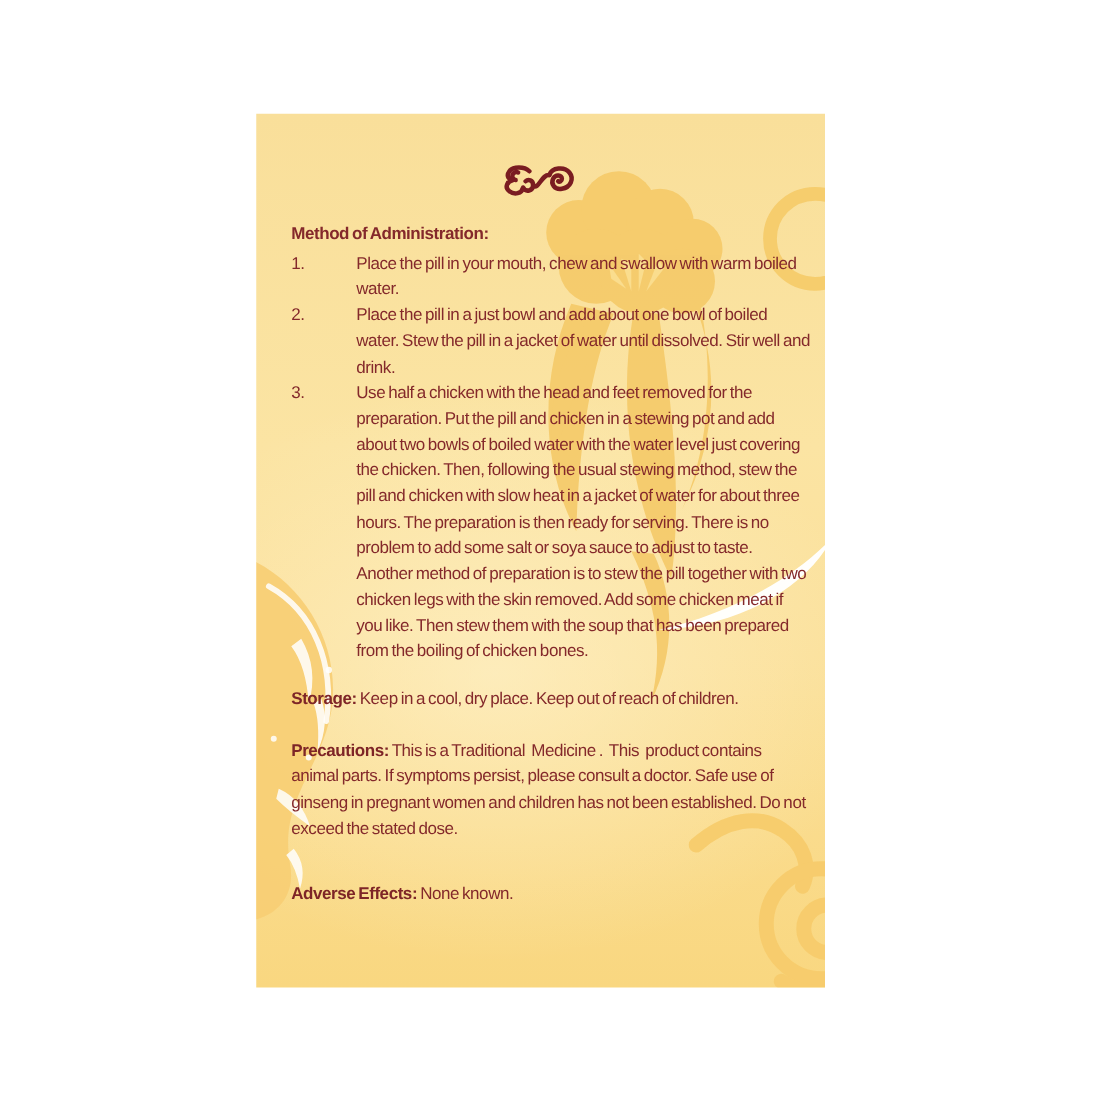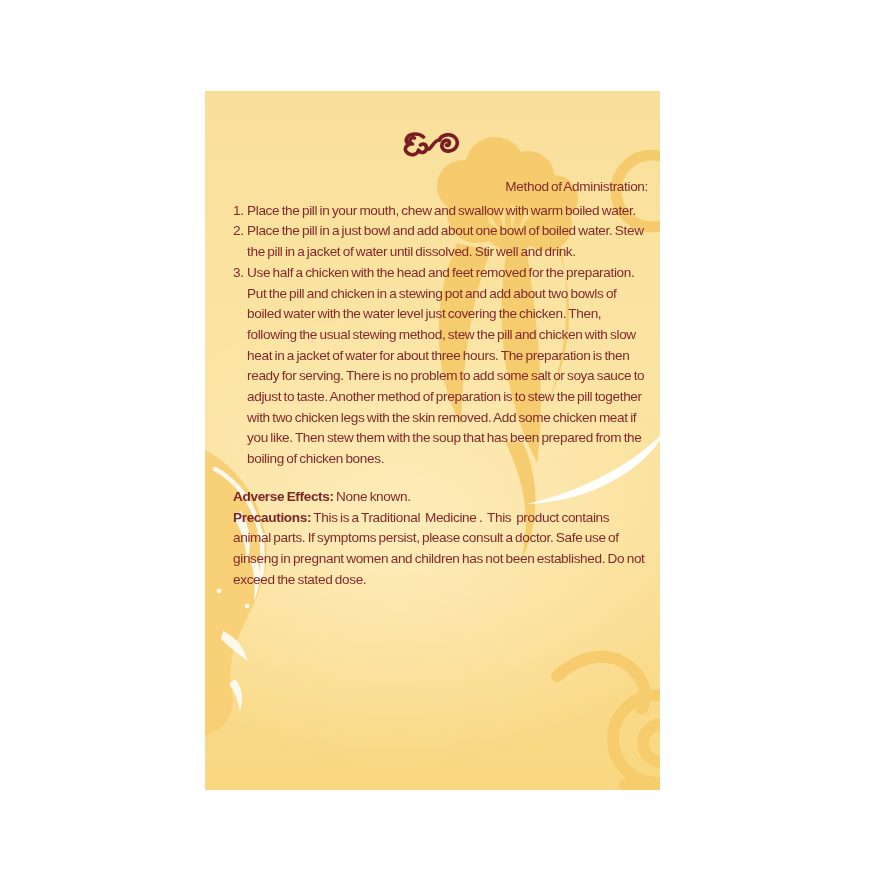--- a/index.html
+++ b/index.html
@@ -17,24 +17,24 @@
   .deco{position:absolute;left:0;top:0;width:455px;height:699px;pointer-events:none;}
   .ornament{position:absolute;left:50%;top:40px;width:67px;height:27px;transform:translateX(-50%);}
   .content{
     position:absolute;left:0;top:0;right:0;
     padding:86px 12px 0 28px;
     color:#84292B;
     font-size:13.6px;line-height:20.7px;
     letter-spacing:-0.35px;word-spacing:-1px;
   }
   .content b{font-weight:bold;color:#7E2527;}
-  .m-head{font-weight:normal;margin:0 0 3px 0;text-align:right;}
+  .m-head{font-weight:bold;margin:0 0 3px 0;}
   .li{display:flex;}
   .li .num{flex:none;width:14px;}
-  .li .txt{flex:1;}
+  .li .txt{flex:1;margin-left:38px;}
   .method{margin:0 0 17px 0;}
   .sec{margin:0;}
   .sec .sec-text{white-space:pre-wrap;}
   .sec-storage{margin-bottom:21px;}
   .sec-contraindication{margin-bottom:20px;}
   .sec-precautions{margin-bottom:32px;}
 </style>
 </head>
 <body>
 
@@ -111,20 +111,21 @@
       <div class="li">
         <span class="num">2.</span>
         <span class="txt">Place the pill in a just bowl and add about one bowl of boiled water. Stew the pill in a jacket of water until dissolved. Stir well and drink.</span>
       </div>
       <div class="li">
         <span class="num">3.</span>
         <span class="txt">Use half a chicken with the head and feet removed for the preparation. Put the pill and chicken in a stewing pot and add about two bowls of boiled water with the water level just covering the chicken. Then, following the usual stewing method, stew the pill and chicken with slow heat in a jacket of water for about three hours. The preparation is then ready for serving. There is no problem to add some salt or soya sauce to adjust to taste. Another method of preparation is to stew the pill together with two chicken legs with the skin removed. Add some chicken meat if you like. Then stew them with the soup that has been prepared from the boiling of chicken bones.</span>
       </div>
     </div>
 
+    <p class="sec sec-storage"><b>Storage:</b><span class="sec-text"> Keep in a cool, dry place. Keep out of reach of children.</span></p>
 
 
+    <p class="sec sec-precautions"><b>Precautions:</b><span class="sec-text"> This is a Traditional  Medicine .  This  product contains animal parts. If symptoms persist, please consult a doctor. Safe use of ginseng in pregnant women and children has not been established. Do not exceed the stated dose.</span></p>
+
     <p class="sec sec-adverse"><b>Adverse Effects:</b><span class="sec-text"> None known.</span></p>
-
-    <p class="sec sec-precautions"><b>Precautions:</b><span class="sec-text"> This is a Traditional  Medicine .  This  product contains animal parts. If symptoms persist, please consult a doctor. Safe use of ginseng in pregnant women and children has not been established. Do not exceed the stated dose.</span></p>
 
   </div>
 </div>
 
 </body></html>

